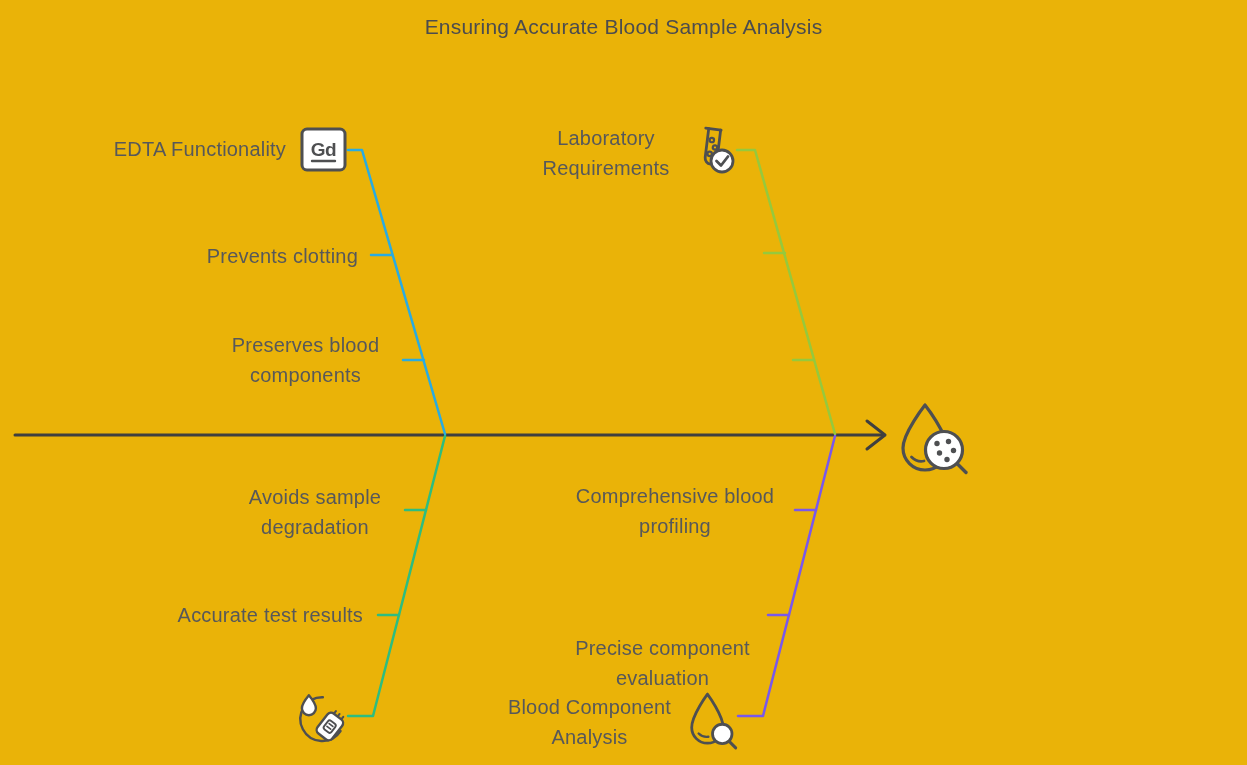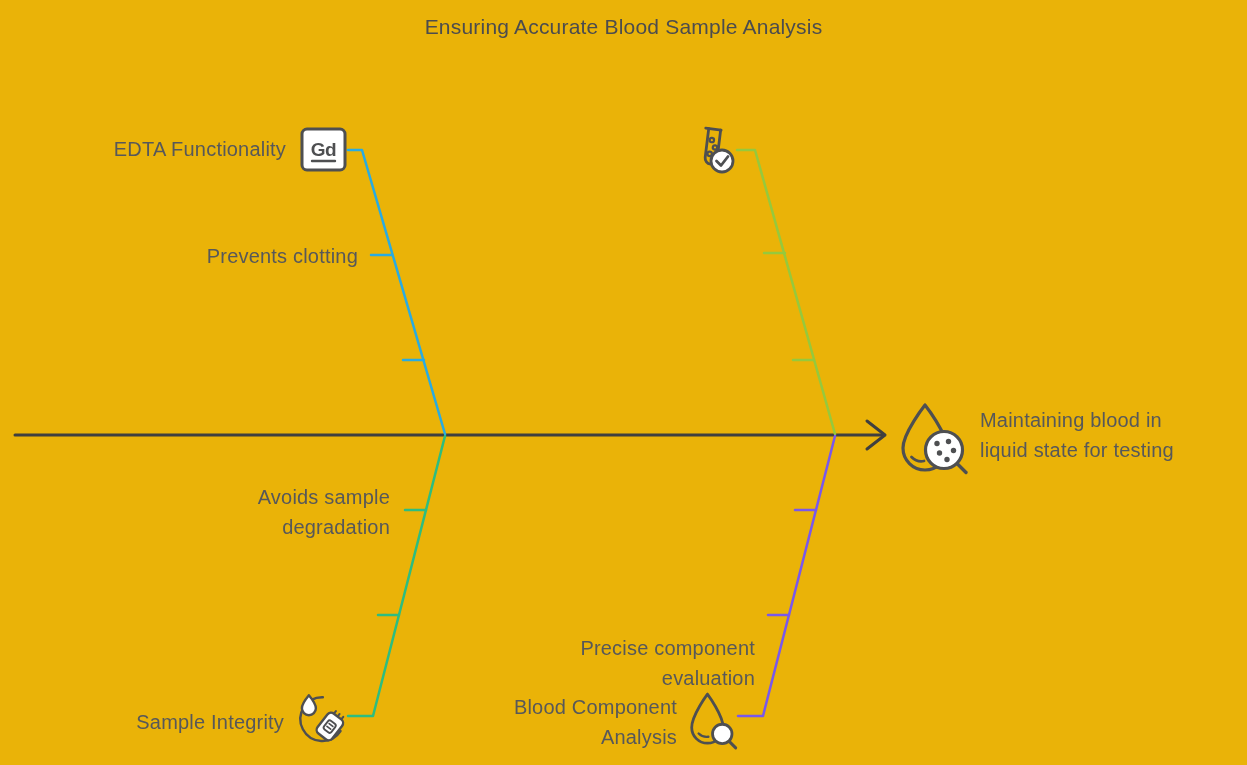--- a/index.html
+++ b/index.html
@@ -12,21 +12,21 @@
     text-decoration:underline;
   }
   .lines-svg{position:absolute;left:0;top:0;}
   .lbl{
     position:absolute;
     font-size:20px;
     line-height:30px;
     color:var(--text,#57585a);
     letter-spacing:0.2px;
   }
-  .ra{text-align:right;}
+  .ra{text-align:center;}
   .nw{white-space:nowrap;}
   .title{
     position:absolute;left:0;top:12px;width:100%;
     text-align:center;font-size:21px;line-height:30px;
     color:var(--title,#4c4c4e);letter-spacing:0.2px;
   }
   .icon{position:absolute;}
   .icon svg .s{stroke:var(--icon,#4e4f51);fill:none;stroke-linecap:round;stroke-linejoin:round;}
   .icon svg .sf{stroke:var(--icon,#4e4f51);fill:#ffffff;stroke-linecap:round;stroke-linejoin:round;}
   .icon svg .d{fill:var(--icon,#4e4f51);stroke:none;}
@@ -56,63 +56,66 @@
     <line x1="405" y1="510" x2="426" y2="510" stroke-width="2.5" stroke-linecap="round" stroke="#2dbd80"></line>
     <line x1="378" y1="615" x2="399" y2="615" stroke-width="2.5" stroke-linecap="round" stroke="#2dbd80"></line>
 
     <polyline points="835,436 763,716 738,716" fill="none" stroke-width="2.5" stroke-linecap="round" stroke-linejoin="round" stroke="#7958ec"></polyline>
     <line x1="795" y1="510" x2="816" y2="510" stroke-width="2.5" stroke-linecap="round" stroke="#7958ec"></line>
     <line x1="768" y1="615" x2="789" y2="615" stroke-width="2.5" stroke-linecap="round" stroke="#7958ec"></line>
   </svg>
 
   <div class="lbl ra nw" style="top:134px;right:961px;">EDTA Functionality</div>
   <div class="lbl ra nw" style="top:241px;right:889px;margin-left:24px;">Prevents clotting</div>
+  <div class="lbl ra" style="top:330px;right:859px;width:165px;">Preserves blood components</div>
 
   <div class="icon" style="left:300px;top:127px;">
     <svg width="47" height="45" viewBox="0 0 47 45">
       <rect class="sf" x="2" y="2" width="43" height="41" rx="5" stroke-width="3"></rect>
       <text class="txt" x="23.5" y="29" text-anchor="middle">Gd</text>
       <line class="s" x1="12" y1="34" x2="35" y2="34" stroke-width="2.4"></line>
     </svg>
   </div>
 
+  <div class="lbl ra" style="top:123px;right:571px;width:140px;">Laboratory Requirements</div>
 
   <div class="icon" style="left:691px;top:125px;">
     <svg width="44" height="50" viewBox="0 0 44 50">
       <g transform="rotate(7 20 22)">
         <line class="s" x1="12.5" y1="4" x2="28" y2="4" stroke-width="2.8"></line>
         <path class="s" d="M15.5 4 L15.5 33 A6 6 0 0 0 27.5 33 L27.5 4" stroke-width="2.8"></path>
         <circle class="s" cx="20" cy="15" r="2.2" stroke-width="2.2"></circle>
         <circle class="s" cx="24" cy="22" r="2.2" stroke-width="2.2"></circle>
         <circle class="s" cx="19.5" cy="29" r="2.2" stroke-width="2.2"></circle>
       </g>
       <circle class="sf" cx="31" cy="36" r="11" stroke-width="2.8"></circle>
       <polyline class="s" points="25.5,36 30,40.5 37,31.5" stroke-width="2.8"></polyline>
     </svg>
   </div>
 
   <div class="lbl ra" style="top:482px;right:857px;width:150px;">Avoids sample degradation</div>
-  <div class="lbl ra nw" style="top:707px;right:963px;">Sample Integrity</div>
+  <div class="lbl ra nw" style="top:600px;right:884px;">Accurate test results</div>
 
   <div class="icon" style="left:294px;top:692px;">
     <svg width="54" height="54" viewBox="0 0 58 58">
       <path class="s" d="M31 5.6 A23.5 23.5 0 1 0 50 42" stroke-width="2.6"></path>
       <path class="sf" d="M16 3.5 C16 3.5 8.5 12.5 8.5 17.5 a7.5 7.5 0 0 0 15 0 C23.5 12.5 16 3.5 16 3.5 Z" stroke-width="2.6"></path>
       <g transform="rotate(38 38.5 37)">
         <line class="s" x1="33.5" y1="20" x2="33.5" y2="23.5" stroke-width="2.2"></line>
         <line class="s" x1="38.5" y1="20" x2="38.5" y2="23.5" stroke-width="2.2"></line>
         <line class="s" x1="43.5" y1="20" x2="43.5" y2="23.5" stroke-width="2.2"></line>
         <rect class="sf" x="28.5" y="23.5" width="20" height="27" rx="5" stroke-width="2.6"></rect>
         <rect class="s" x="33.5" y="31.5" width="10" height="11.5" rx="2.5" stroke-width="2"></rect>
         <line class="s" x1="36" y1="35" x2="41" y2="35" stroke-width="1.8"></line>
         <line class="s" x1="36" y1="38.8" x2="41" y2="38.8" stroke-width="1.8"></line>
       </g>
     </svg>
   </div>
 
+  <div class="lbl ra" style="top:481px;right:467px;width:210px;">Comprehensive blood profiling</div>
   <div class="lbl ra" style="top:588px;right:492px;width:185px;margin-top:45px;">Precise component evaluation</div>
   <div class="lbl ra" style="top:692px;right:570px;width:175px;">Blood Component Analysis</div>
 
   <div class="icon" style="left:688px;top:690px;">
     <svg width="50" height="62" viewBox="0 0 54 66">
       <path class="s" d="M21 4 C21 4 4 27 4 40 a17 17 0 0 0 34 0 C38 27 21 4 21 4" stroke-width="3"></path>
       <path class="s" d="M11.5 46.5 Q16 51 22 50" stroke-width="2.6"></path>
       <circle class="sf" cx="37" cy="47" r="10.5" stroke-width="3"></circle>
       <line class="s" x1="44.5" y1="55" x2="51.5" y2="62" stroke-width="3.2"></line>
     </svg>
@@ -124,15 +127,14 @@
       <path class="s" d="M15.5 56 Q21 61.5 28 60" stroke-width="2.8"></path>
       <circle class="sf" cx="48" cy="49" r="18.5" stroke-width="3.2"></circle>
       <circle class="d" cx="41" cy="42.5" r="2.7"></circle>
       <circle class="d" cx="52.5" cy="40.5" r="2.7"></circle>
       <circle class="d" cx="57.5" cy="49.5" r="2.7"></circle>
       <circle class="d" cx="43.5" cy="52" r="2.7"></circle>
       <circle class="d" cx="51" cy="58.5" r="2.7"></circle>
       <line class="s" x1="61.5" y1="63" x2="70" y2="71.5" stroke-width="3.4"></line>
     </svg>
   </div>
-  <div class="lbl" style="top:405px;left:980px;width:210px;">Maintaining blood in liquid state for testing</div>
 
 </div>
 
 </body></html>

